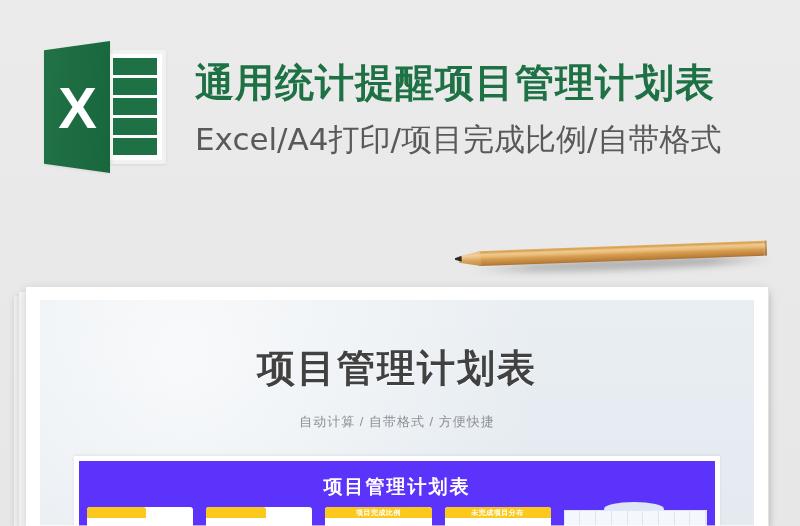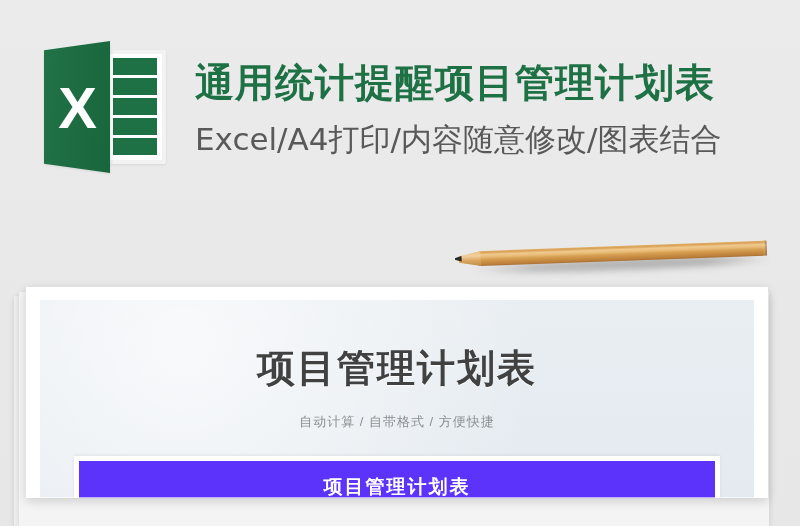--- a/index.html
+++ b/index.html
@@ -197,21 +197,21 @@
     box-shadow: 0 2px 6px rgba(0,0,0,0.12);
   }
   #paper-back-2 { left: 14px;  top: 296px; width: 750px; height: 230px; background:#efefef; }
   #paper-back-1 { left: 19px;  top: 292px; width: 750px; height: 234px; background:#f4f4f4; }
 
   #doc-sheet {
     position: absolute;
     left: 26px;
     top: 287px;
     width: 742px;
-    height: 211px;
+    height: 239px;
     background: #ffffff;
     box-shadow: 0 3px 10px rgba(0,0,0,0.16);
     box-sizing: border-box;
     padding: 13px 14px 0 14px;
   }
   #doc-inner {
     position: relative;
     width: 100%;
     height: 100%;
     background:
@@ -376,21 +376,21 @@
             <div class="excel-cell"></div>
         </div>
       </div>
       <div class="excel-shadow"></div>
       <div class="excel-left"></div>
       <div class="excel-x">X</div>
     </div>
 
     <div class="header-texts">
       <div id="main-title">通用统计提醒项目管理计划表</div>
-      <div id="main-subtitle">Excel/A4打印/内容随意修改/图表结合</div>
+      <div id="main-subtitle">Excel/A4打印/项目完成比例/自带格式</div>
     </div>
   </div>
 
   <div id="pencil-wrap">
     <div class="pencil-shadow"></div>
     <div class="pencil-body"></div>
     <div class="pencil-tip-wood"></div>
     <div class="pencil-lead"></div>
   </div>
 

